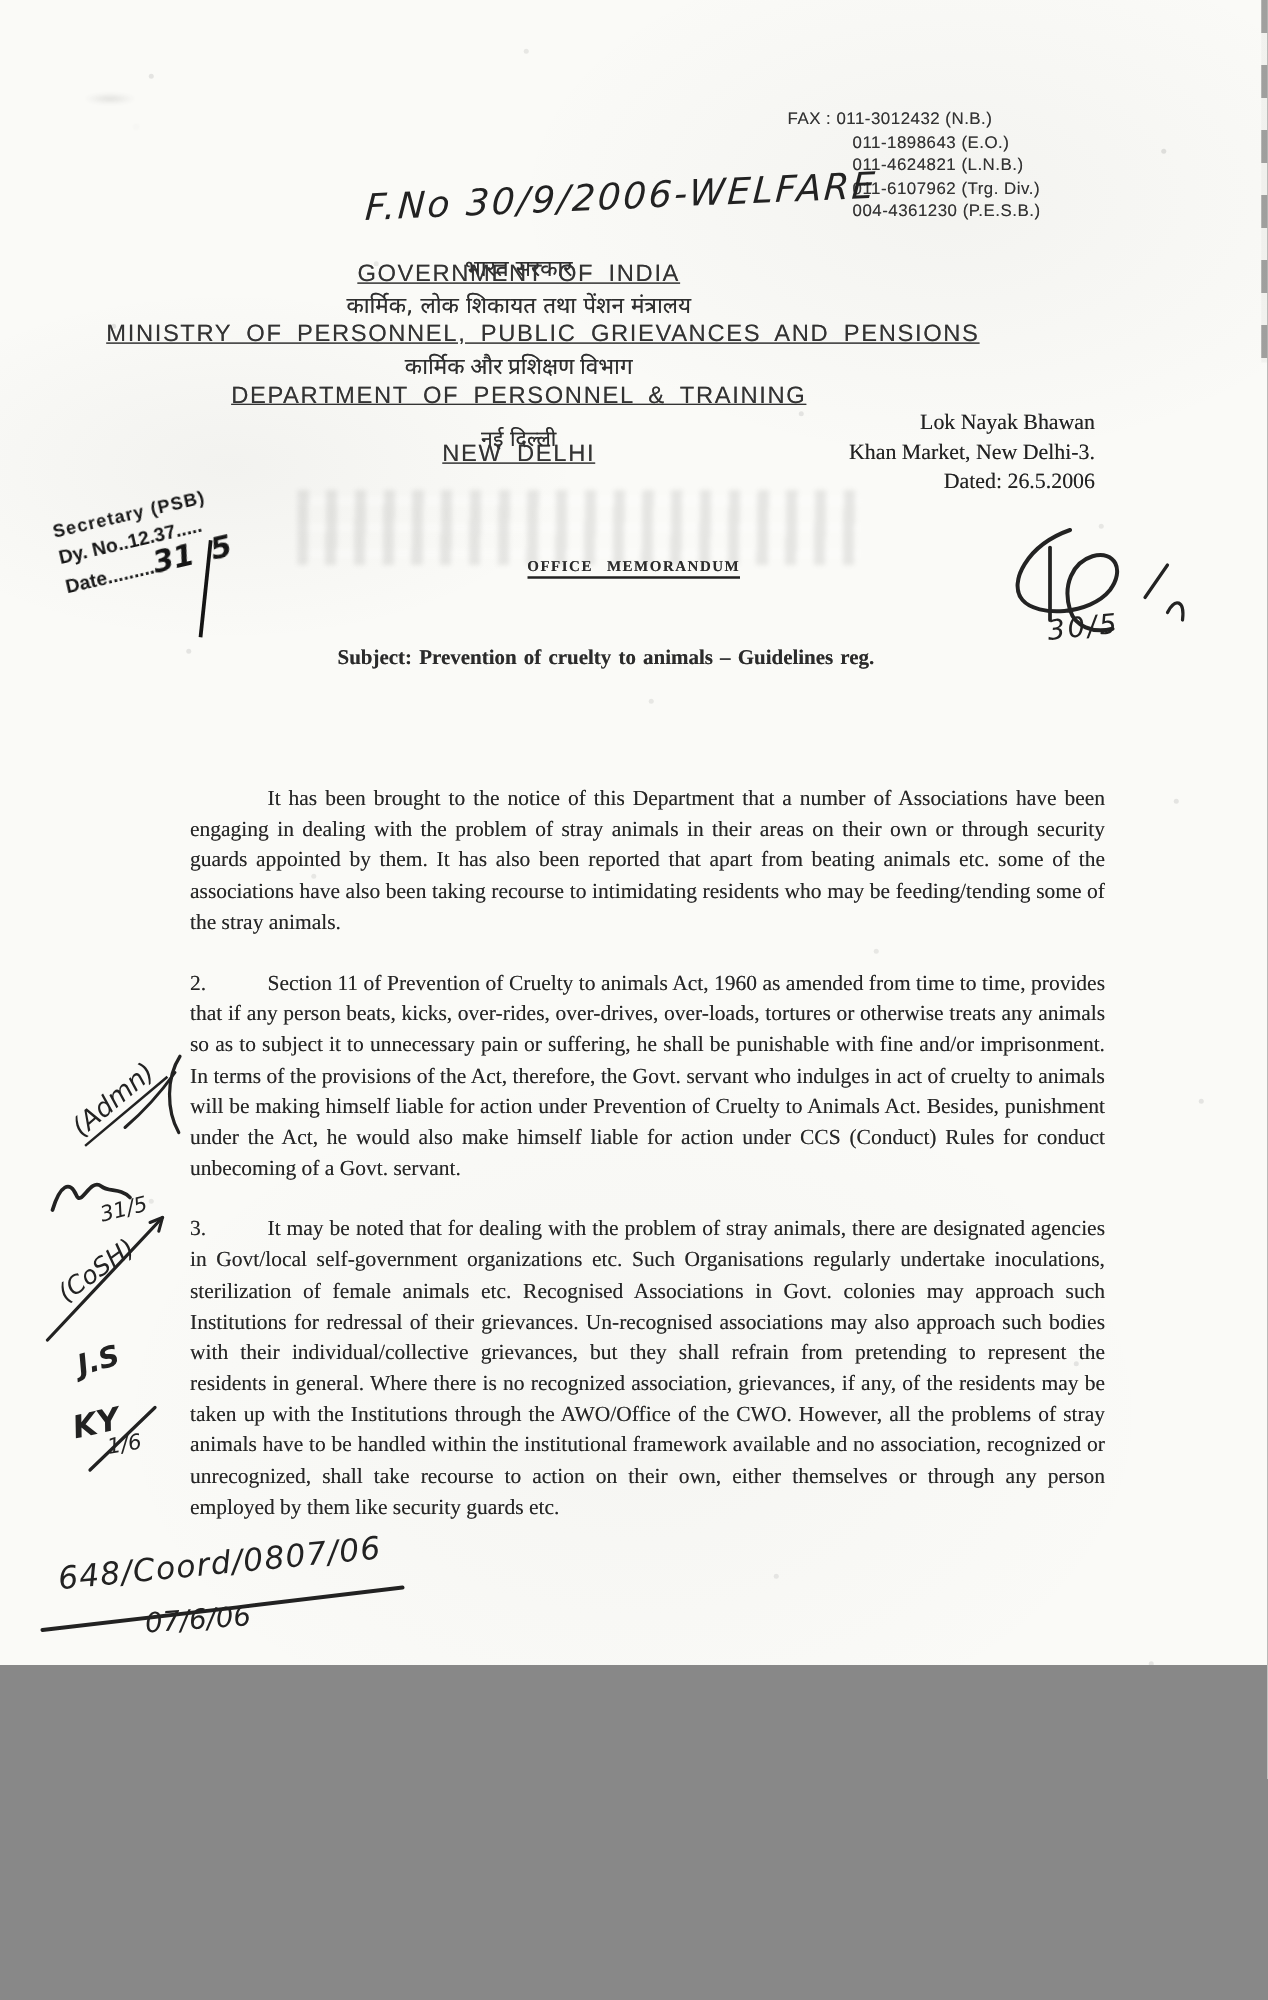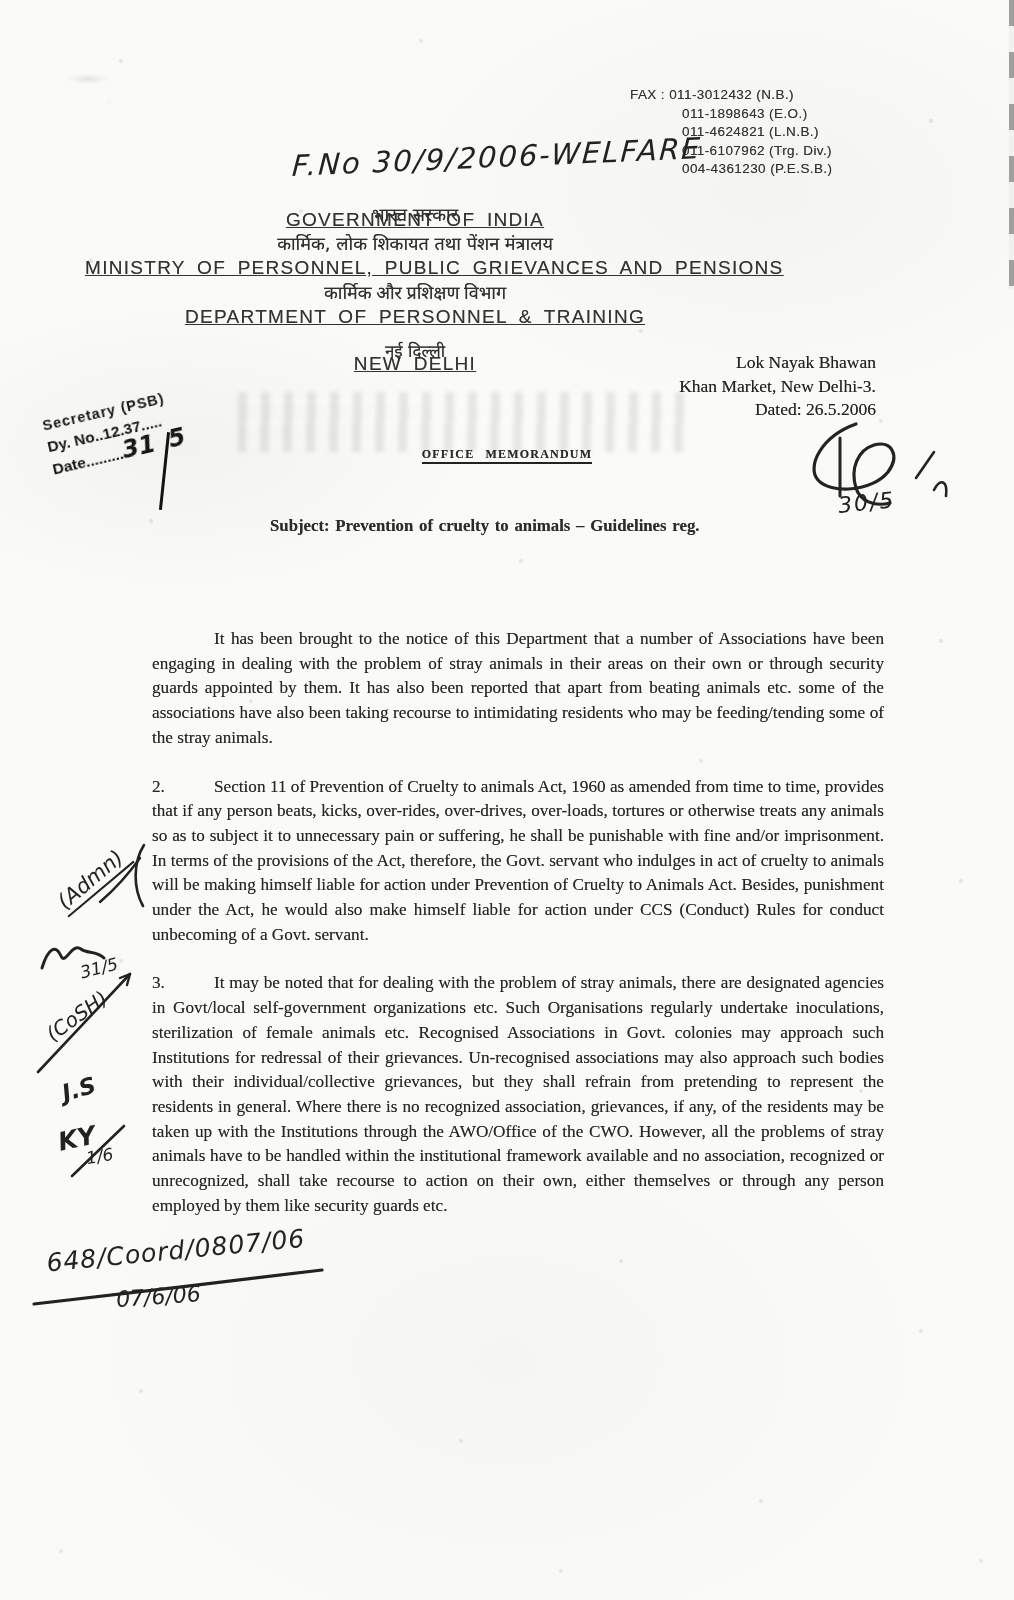--- a/index.html
+++ b/index.html
@@ -1,17 +1,17 @@
 <!DOCTYPE html>
 <html><head>
 <meta charset="utf-8">
 <style>
   html,body{margin:0;padding:0;background:#888;}
   .page{
-    position:relative; width:1014px; height:1600px; margin:0 auto;
+    position:relative; width:1014px; height:1332px; margin:0 auto;
     background:
       radial-gradient(ellipse 400px 200px at 18% 28%, rgba(120,120,115,0.06), transparent 70%),
       radial-gradient(ellipse 500px 300px at 75% 12%, rgba(120,120,115,0.05), transparent 70%),
       radial-gradient(ellipse 600px 400px at 50% 85%, rgba(130,130,125,0.04), transparent 70%),
       #fafaf7;
     overflow:hidden;
     font-family:"Liberation Serif","DejaVu Serif",serif;
     color:#2b2b2b;
   }
   .abs{position:absolute;}
@@ -28,21 +28,21 @@
   
   .fileno{left:292px; top:140px; font-size:29px; letter-spacing:2px;
           transform:rotate(-2.5deg) skewX(-6deg); white-space:nowrap;}
 
   
   .hline{left:85px; width:660px; text-align:center; color:#2e2e2e; white-space:nowrap;}
   .hi{font-size:18px;}
   .en{font-size:19px; letter-spacing:1.3px; word-spacing:5px; color:#333;text-decoration:underline;}
 
   
-  .addr{right:138px; top:326px; text-align:right; font-size:17.5px; line-height:23.5px; color:#222;margin-top:25px;}
+  .addr{right:138px; top:326px; text-align:right; font-size:17.5px; line-height:23.5px; color:#222;}
 
   
   .stamp{left:46px; top:400px; transform:rotate(-13deg); color:#161616;
          font-family:"Liberation Sans","DejaVu Sans",sans-serif; font-weight:bold;
          filter:blur(.35px); line-height:21px; white-space:nowrap;}
   .stamp .s1{font-size:14.5px; letter-spacing:1px;}
   .stamp .s2{font-size:15.5px;}
   .stamp .s3{font-size:15.5px;}
   .stamp .dval{font-size:24px; font-weight:bold; font-style:italic; font-family:"DejaVu Sans",sans-serif;}
   .stamp-bar{left:163px; top:432px; width:2.5px; height:78px; background:#141414; transform:rotate(6deg);}

